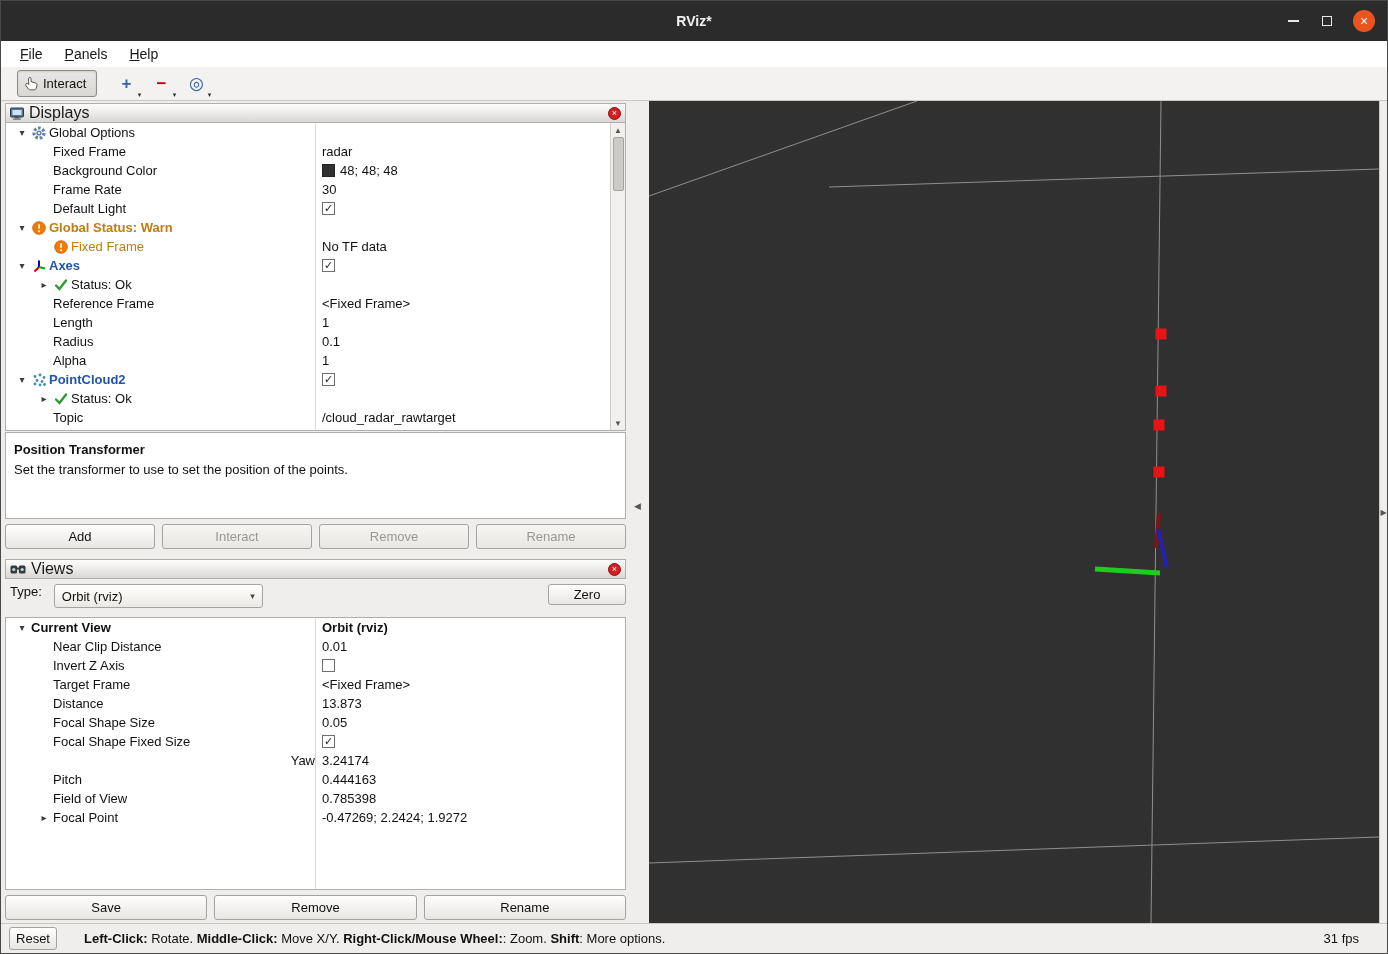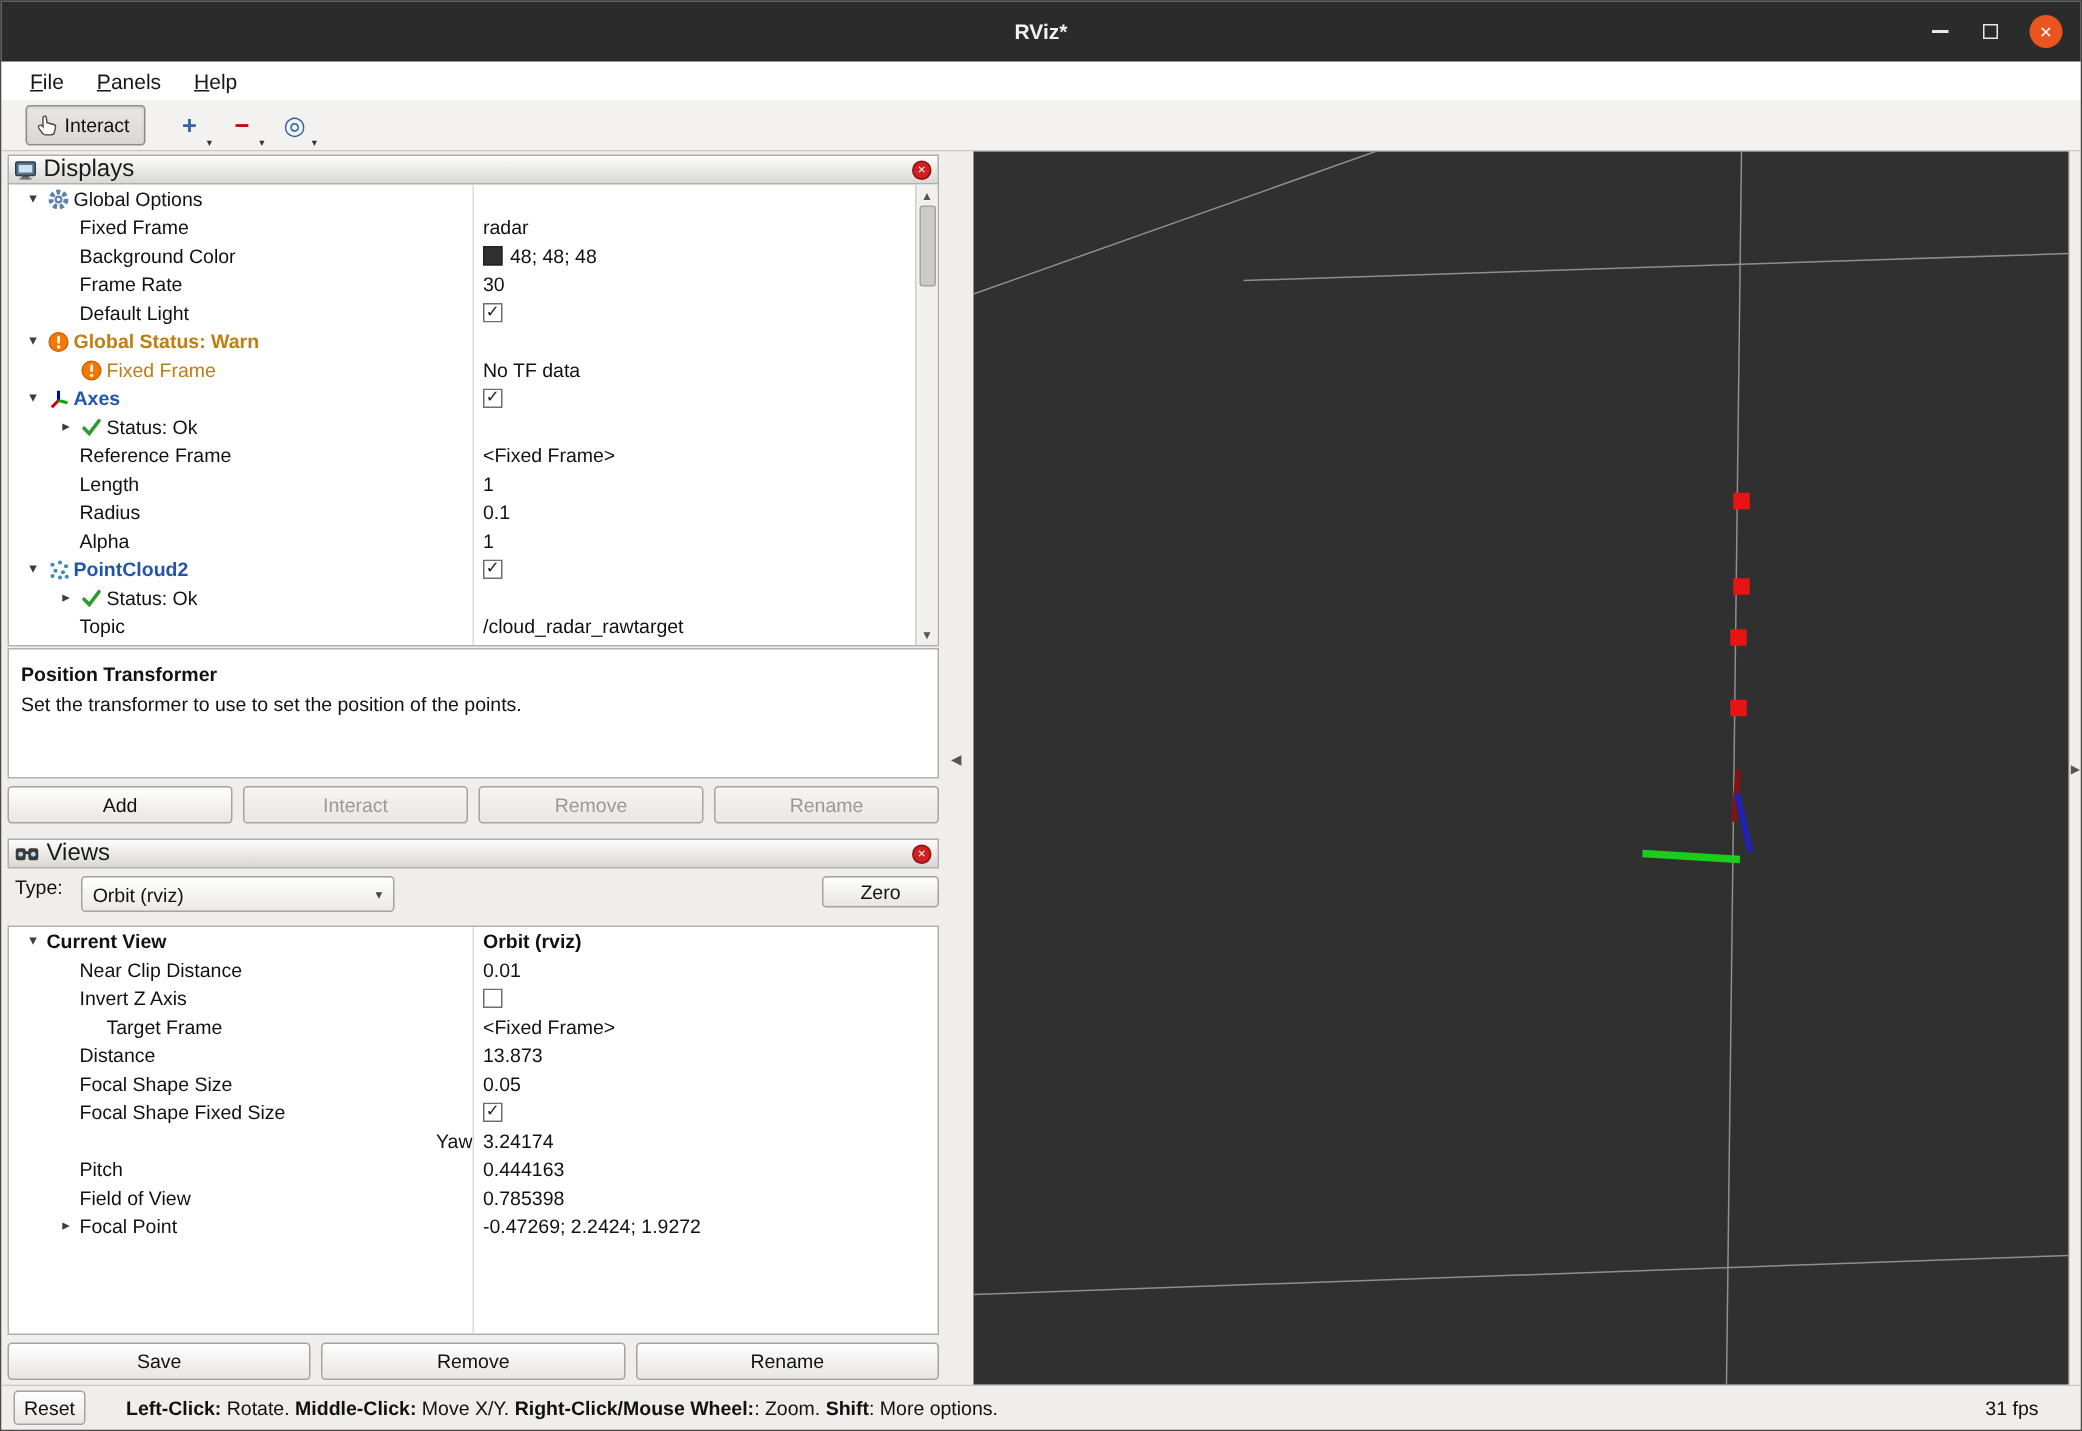--- a/index.html
+++ b/index.html
@@ -420,21 +420,21 @@
             <div class="trow">
               <div class="tname" style="padding-left: 30px;">
                 <span class="expander"></span>
                 <span class="tlabel plain">Invert Z Axis</span>
               </div>
               <div class="tval">
                 <span class="checkbox"></span>
               </div>
             </div>
             <div class="trow">
-              <div class="tname" style="padding-left: 48px;">
+              <div class="tname" style="padding-left: 30px;">
                 <span class="expander"></span>
                 <span class="tlabel plain">Target Frame</span>
               </div>
               <div class="tval">
                 <span>&lt;Fixed Frame&gt;</span>
               </div>
             </div>
             <div class="trow">
               <div class="tname" style="padding-left: 30px;">
                 <span class="expander"></span>

